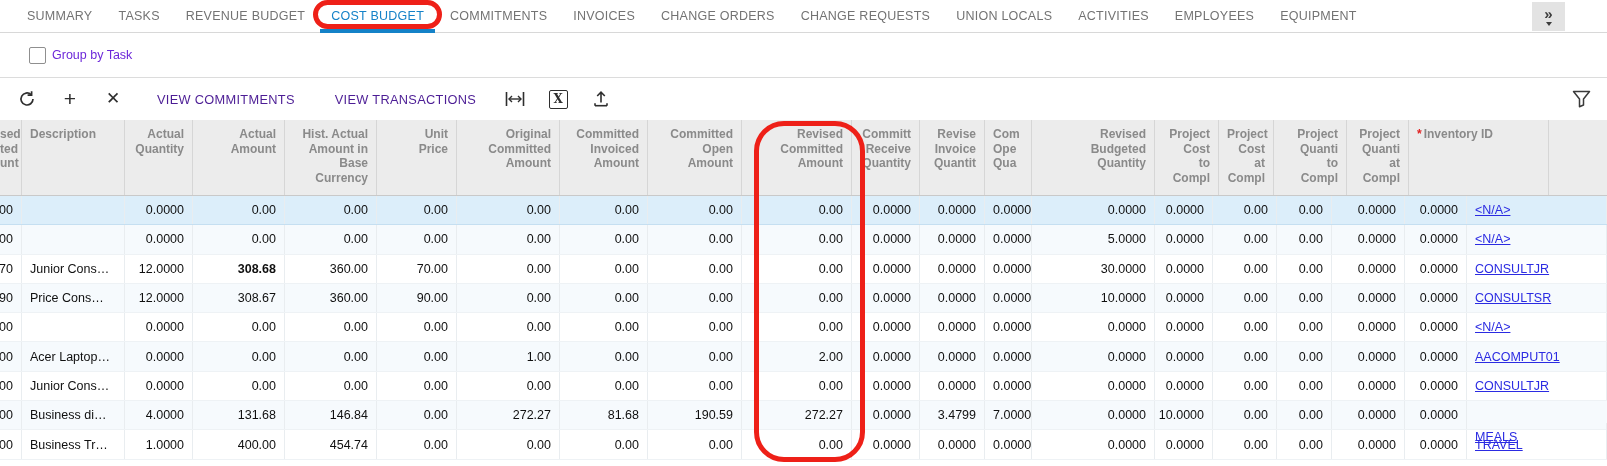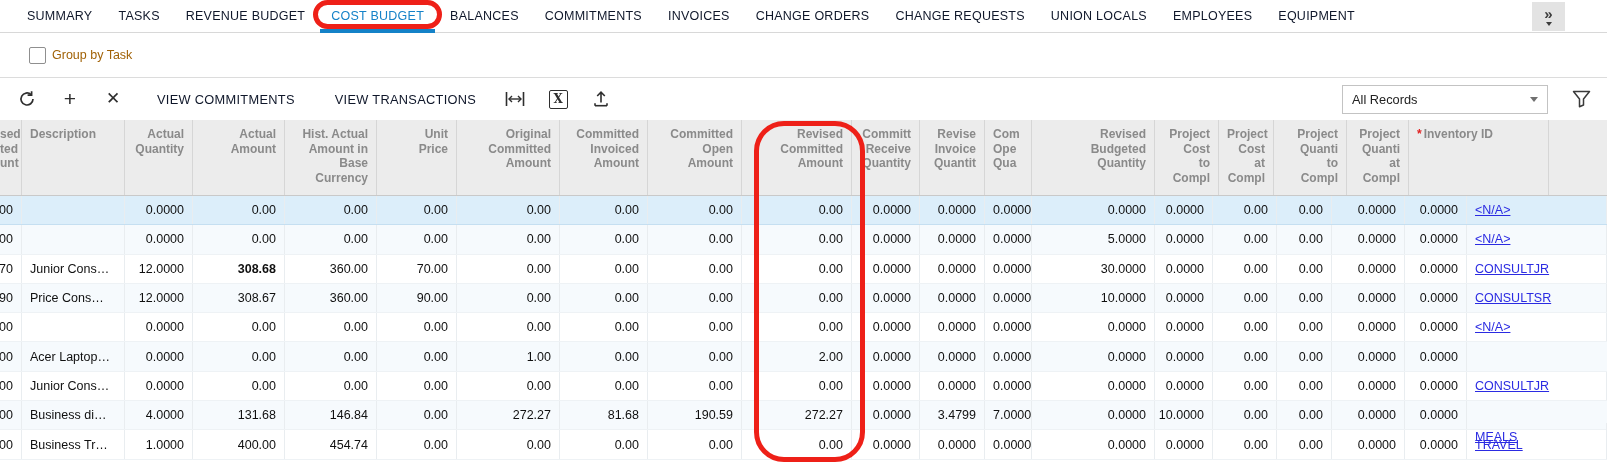--- a/index.html
+++ b/index.html
@@ -8,47 +8,47 @@
     font-family:"Liberation Sans", sans-serif;position:relative;
     -webkit-font-smoothing:antialiased;
   }
   
   .tabbar{
     height:32px;border-bottom:1px solid #d8d8d8;display:flex;align-items:stretch;
     padding-left:14px;background:#fff;position:relative;
   }
   .tab{
     position:relative;display:flex;align-items:center;padding:0 13px;cursor:pointer;
-    font-size:12.5px;letter-spacing:.25px;color:#0f172a;white-space:nowrap;
+    font-size:12.5px;letter-spacing:.25px;color:#737373;white-space:nowrap;
   }
   .tab.active{color:#1482c8;}
   .tab.active::after{
     content:"";position:absolute;left:2px;right:2px;bottom:-1px;height:4px;background:#1482c8;
   }
   .tab-ring{
     position:absolute;left:-5px;right:-5px;top:0px;bottom:3px;
     border:5px solid #ee2018;border-radius:17px;pointer-events:none;z-index:5;
   }
   .tab-overflow{
     position:absolute;right:42px;top:2px;width:33px;height:29px;background:#e3e3e3;
     display:flex;flex-direction:column;align-items:center;justify-content:center;cursor:pointer;
     color:#3c3c3c;
   }
   .tab-overflow .chev{font-size:15px;font-weight:bold;line-height:12px;}
   .tab-overflow .tri{width:0;height:0;border-left:3.5px solid transparent;border-right:3.5px solid transparent;border-top:4px solid #3c3c3c;margin-top:2px;}
   
   .options-row{height:44px;border-bottom:1px solid #dcdcdc;display:flex;align-items:center;padding-left:29px;background:#fff;}
   .checkbox{width:15px;height:15px;border:1px solid #8f8f8f;border-radius:2px;background:#fff;cursor:pointer;}
-  .options-row label{font-size:12.5px;color:#a16207;margin-left:6px;}
+  .options-row label{font-size:12.5px;color:#6d28d9;margin-left:6px;}
   
   .toolbar{height:42px;display:flex;align-items:center;padding:0 16px 0 14px;background:#fff;}
   .tb-icon{width:26px;height:26px;display:flex;align-items:center;justify-content:center;cursor:pointer;margin-right:17px;color:#2e2e2e;}
   .tb-icon svg{display:block;}
   .tb-glyph{font-size:21px;color:#2e2e2e;line-height:20px;}
-  .tb-btn{font-size:12.8px;letter-spacing:.3px;color:#0f172a;padding:0 14px;margin-right:12px;cursor:pointer;white-space:nowrap;}
+  .tb-btn{font-size:12.8px;letter-spacing:.3px;color:#4c1d95;padding:0 14px;margin-right:12px;cursor:pointer;white-space:nowrap;}
   .tb-right{margin-left:auto;display:flex;align-items:center;}
   .records-select{
     width:186px;height:27px;border:1px solid #c3c3c3;display:flex;align-items:center;
     padding:0 9px;font-size:12.8px;color:#222;cursor:pointer;background:#fff;justify-content:space-between;
   }
   .select-caret{width:0;height:0;border-left:4px solid transparent;border-right:4px solid transparent;border-top:5px solid #707070;}
   .filter-btn{margin-left:24px;cursor:pointer;display:flex;align-items:center;}
   
   .grid{width:1607px;}
   .grid-header{display:flex;height:75px;background:#ececec;border-bottom:1px solid #c9c9c9;}
@@ -89,36 +89,36 @@
         <span>TASKS</span>
       </div>
       <div class="tab">
         <span>REVENUE BUDGET</span>
       </div>
       <div class="tab active">
         <span>COST BUDGET</span>
         <div class="tab-ring"></div>
       </div>
       <div class="tab">
-        <span>BALANCES</span>
-      </div>
-      <div class="tab">
         <span>COMMITMENTS</span>
       </div>
       <div class="tab">
         <span>INVOICES</span>
       </div>
       <div class="tab">
         <span>CHANGE ORDERS</span>
       </div>
       <div class="tab">
         <span>CHANGE REQUESTS</span>
       </div>
       <div class="tab">
         <span>UNION LOCALS</span>
+      </div>
+      <div class="tab">
+        <span>ACTIVITIES</span>
       </div>
       <div class="tab">
         <span>EMPLOYEES</span>
       </div>
       <div class="tab">
         <span>EQUIPMENT</span>
       </div>
     </div>
   <div class="tab-overflow">
     <div class="chev">»</div>
@@ -157,24 +157,20 @@
     <span style="display:inline-flex;align-items:center;justify-content:center;width:17px;height:17px;border:1.6px solid #2e2e2e;border-radius:2px;font-family:'DejaVu Serif',serif;font-weight:bold;font-size:12px;color:#2e2e2e;">X</span>
   </div>
   <div class="tb-icon">
     <svg width="18" height="18" viewBox="0 0 18 18">
         <path d="M9 12.5V2.5M5.2 6 9 2.2 12.8 6" fill="none" stroke="#2e2e2e" stroke-width="1.6"></path>
         <path d="M3 15.7h12" stroke="#2e2e2e" stroke-width="1.6"></path>
         <path d="M3 13.2v2.5M15 13.2v2.5" stroke="#2e2e2e" stroke-width="1.6"></path>
       </svg>
   </div>
   <div class="tb-right">
-    <div class="records-select">
-      <span>All Records</span>
-      <span class="select-caret"></span>
-    </div>
     <div class="filter-btn">
       <svg width="19" height="18" viewBox="0 0 19 18">
           <path d="M1.5 1.5h16L11.5 9v6l-4 1.8V9Z" fill="none" stroke="#3a3a3a" stroke-width="1.5" stroke-linejoin="round"></path>
         </svg>
     </div>
   </div>
 </div>
 
 <div class="grid">
   <div class="grid-header">
@@ -406,20 +402,23 @@
         <div class="cell right" style="width: 110px;">2.00</div>
         <div class="cell right" style="width: 68px;">0.0000</div>
         <div class="cell right" style="width: 65px;">0.0000</div>
         <div class="cell left" style="width: 47px;">0.0000</div>
         <div class="cell right" style="width: 123px;">0.0000</div>
         <div class="cell right" style="width: 58px;">0.0000</div>
         <div class="cell right" style="width: 64px;">0.00</div>
         <div class="cell right" style="width: 55px;">0.00</div>
         <div class="cell right" style="width: 73px;">0.0000</div>
         <div class="cell right" style="width: 62px;">0.0000</div>
+        <div class="cell left" style="width: 140px;">
+          <a>AACOMPUT01</a>
+        </div>
       </div>
       <div class="grid-row">
         <div class="cell right first" style="width: 22px;">00</div>
         <div class="cell left" style="width: 103px;">Junior Cons…</div>
         <div class="cell right" style="width: 68px;">0.0000</div>
         <div class="cell right" style="width: 92px;">0.00</div>
         <div class="cell right" style="width: 92px;">0.00</div>
         <div class="cell right" style="width: 80px;">0.00</div>
         <div class="cell right" style="width: 103px;">0.00</div>
         <div class="cell right" style="width: 88px;">0.00</div>

